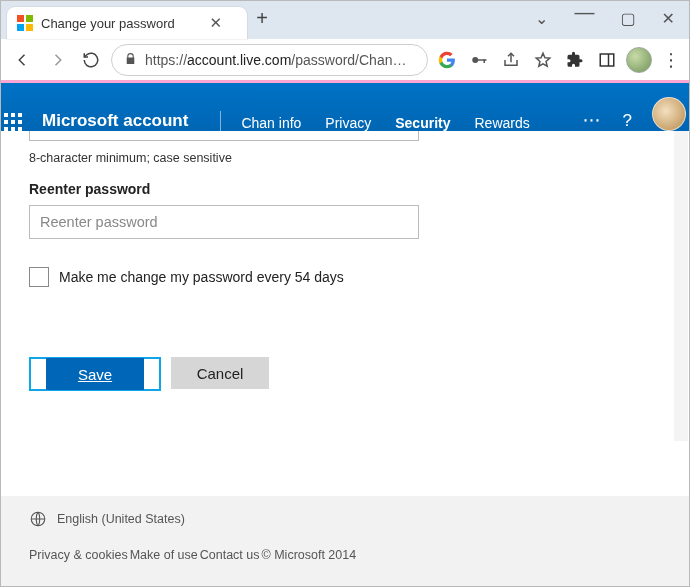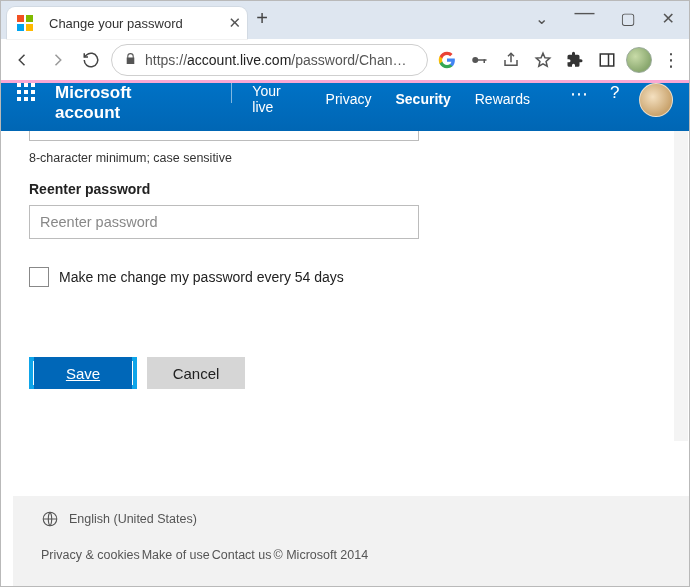--- a/index.html
+++ b/index.html
@@ -45,23 +45,23 @@
     color:#555;
   }
   .titlebar .sys-buttons span { cursor:default; }
   .tab {
     margin-left:6px;
     height:32px;
     background:#fff;
     border-radius:8px 8px 0 0;
     display:flex;
     align-items:center;
-    padding:0 2px 0 10px;
+    padding:0 21px 0 10px;
     min-width:240px;
-    gap:16px;
+    gap:8px;
     box-shadow:0 0 0 1px rgba(0,0,0,.05);
   }
   .tab .favicon {
     width:16px; height:16px; position:relative;
   }
   .tab .favicon span { position:absolute; width:7px; height:7px; }
   .tab .favicon .r{background:#f25022; left:0; top:0;}
   .tab .favicon .g{background:#7fba00; right:0; top:0;}
   .tab .favicon .b{background:#00a4ef; left:0; bottom:0;}
   .tab .favicon .y{background:#ffb900; right:0; bottom:0;}
@@ -106,22 +106,22 @@
     border:1px solid #9a9;
   }
   .more-dots { font-size:18px; letter-spacing:1px; color:#444; padding-left:4px;}
 
   
   .msnav {
     background: linear-gradient(#0072c6, #0066b4);
     color:#fff;
     height:48px;
     display:flex;
-    align-items:flex-start;
-    padding:0 16px;
+    align-items:flex-end;
+    padding:0 3px;
     gap:20px;
     font-size:14px;
   }
   .waffle {
     width:18px; height:18px;
     display:grid; grid-template-columns:repeat(3,4px); grid-template-rows:repeat(3,4px); gap:3px;
   }
   .waffle i { background:#fff; width:4px; height:4px; display:block;}
   .msnav .brand { font-size:17px; font-weight:600; padding-right:12px;}
   .msnav .sep { width:1px; height:20px; background:rgba(255,255,255,.5);}
@@ -171,27 +171,27 @@
   }
   .btn-row { display:flex; gap:10px; margin-top:70px; }
   .btn {
     min-width:98px; height:32px;
     font-size:15px; border:none; cursor:pointer;
     display:flex; align-items:center; justify-content:center;
   }
   .btn.primary {
     background:#0067b8; color:#fff; text-decoration:underline;
   }
-  .btn.primary-wrap { border:4px solid #0ea5e9; padding:1px;}
+  .btn.primary-wrap { border:2px solid #0ea5e9; padding:15px;}
   .btn.secondary { background:#d6d6d6; color:#222; }
 
   
   .footer {
     position:absolute;
-    bottom:0; left:12px; right:0;
+    bottom:0; left:0; right:0;
     background:var(--footer-bg);
     height:90px;
     padding:14px 28px 10px 28px;
     font-size:12.5px;
     color:#555;
   }
   .footer .lang-row { display:flex; align-items:center; gap:10px; margin-bottom:20px;}
   .footer .globe { width:18px; height:18px; }
   .footer .links-row { display:flex; gap:2px; align-items:center;}
   .footer .links-row a { color:#555; text-decoration:none; }
@@ -302,21 +302,21 @@
       <i></i>
       <i></i>
       <i></i>
       <i></i>
       <i></i>
       <i></i>
   </div>
   <span class="brand">Microsoft account</span>
   <span class="sep"></span>
   <div class="navlinks">
-    <a>Your live</a>
+    <a>Chan info</a>
     <a>Privacy</a>
     <a class="active">Security</a>
     <a>Rewards</a>
   </div>
   <div class="spacer"></div>
   <span class="nav-more">⋯</span>
   <span class="help">?</span>
   <div class="avatar"></div>
 </div>
 

